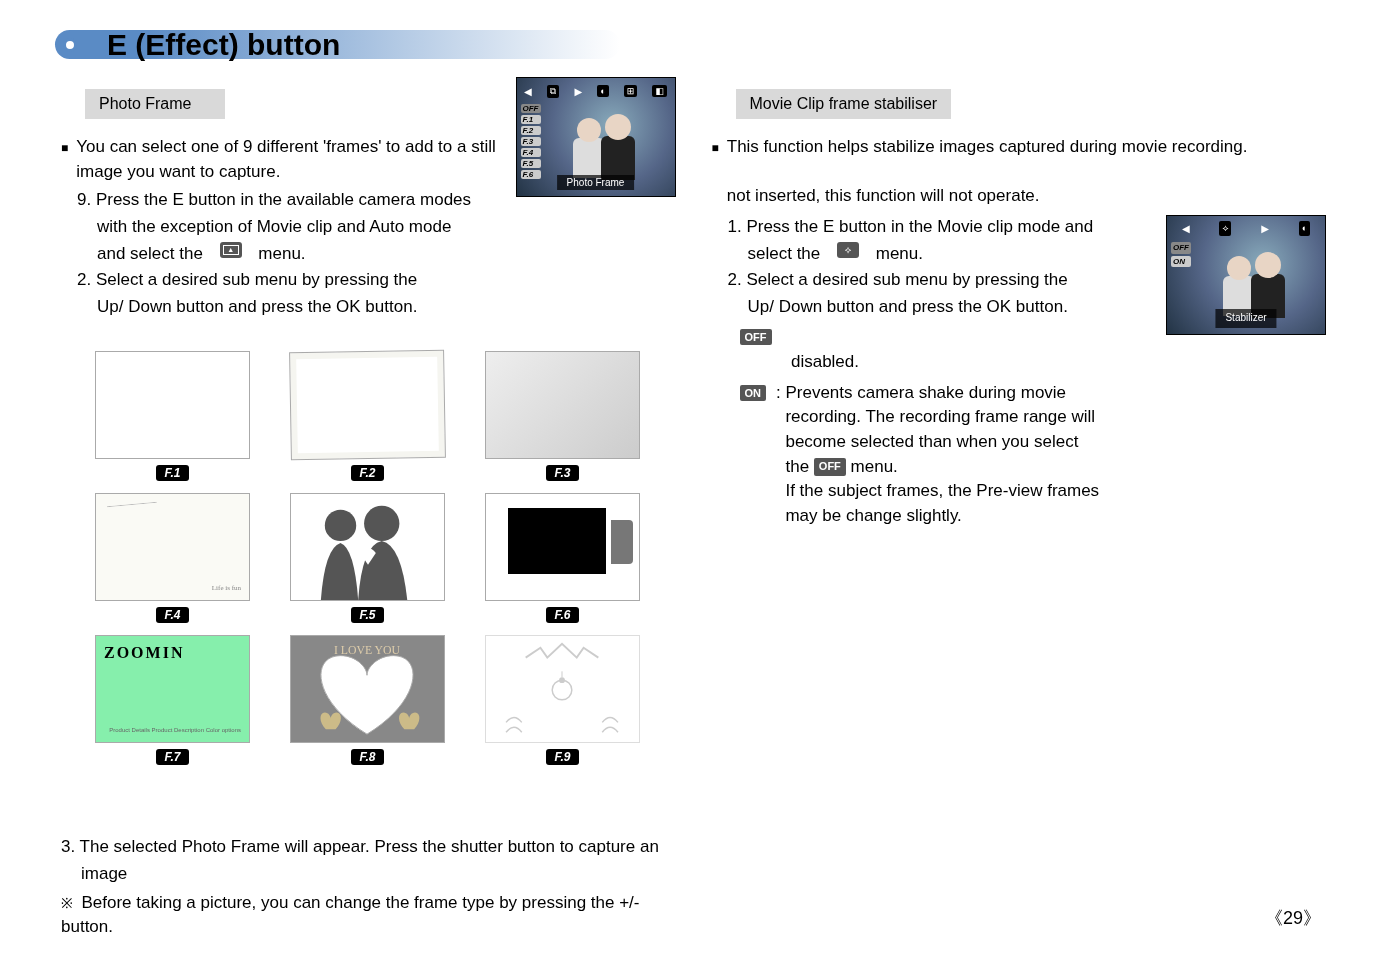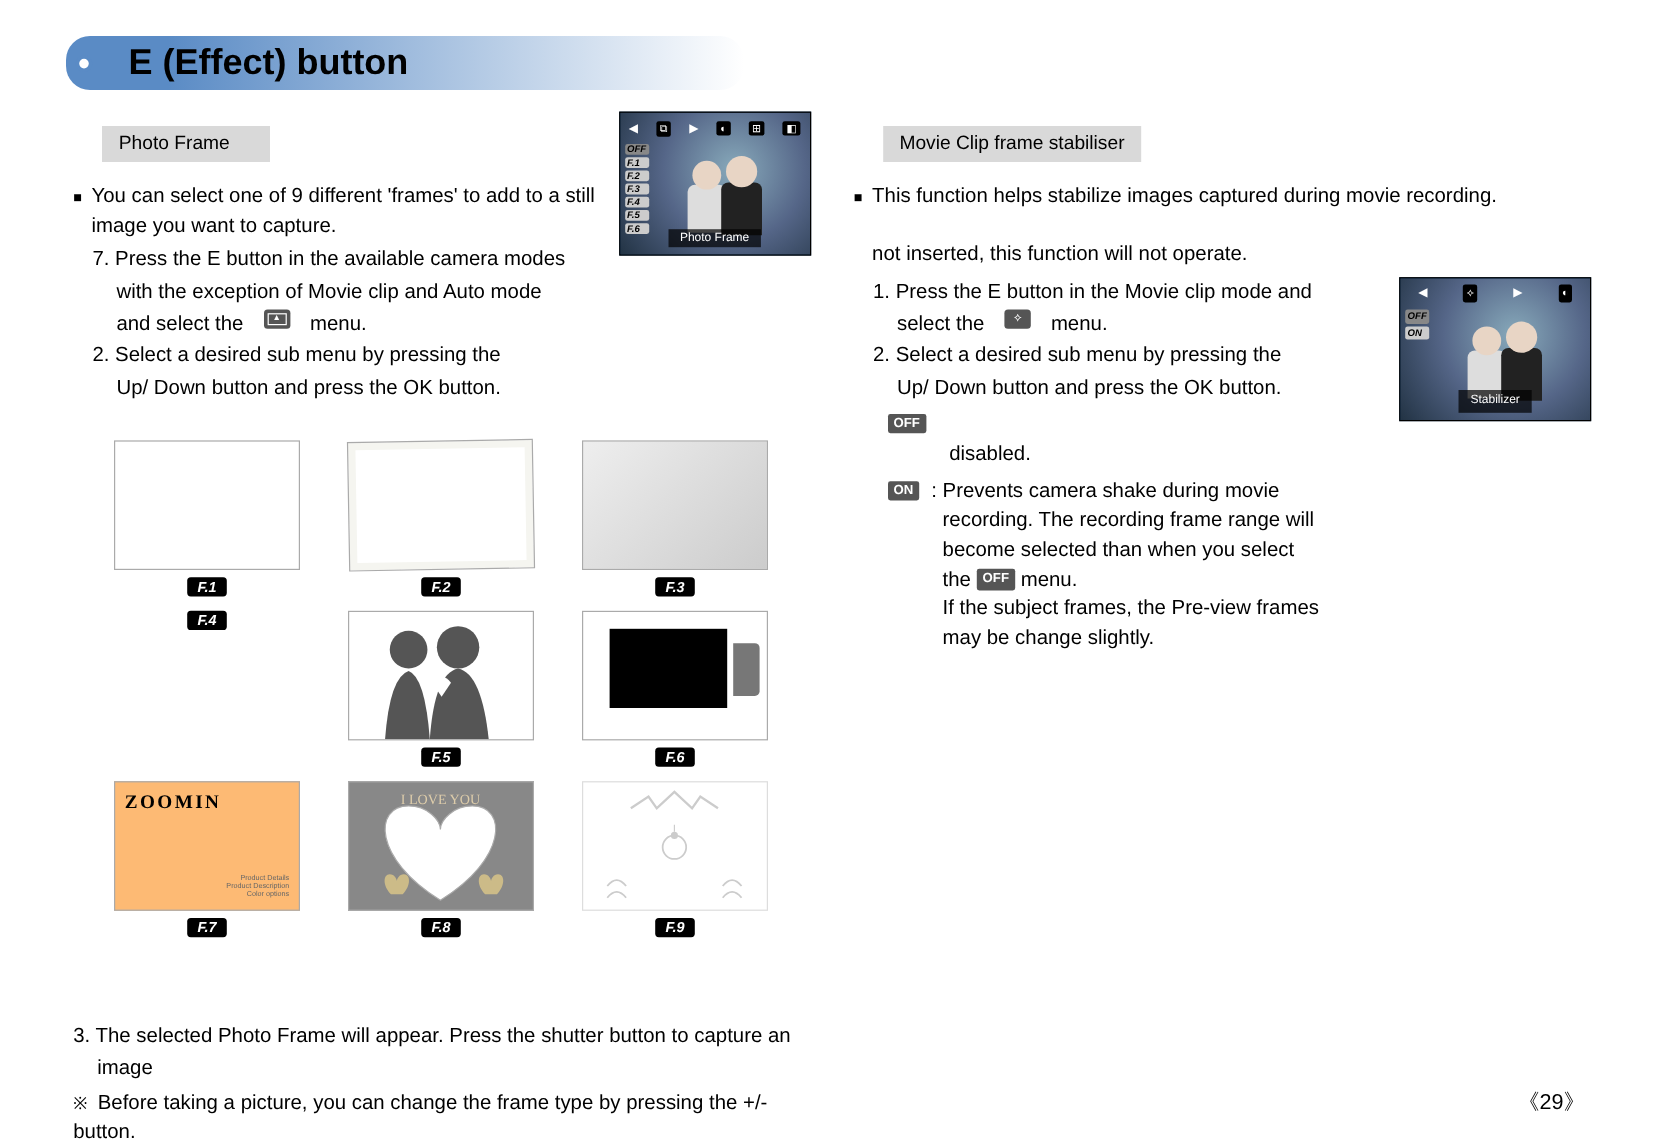--- a/index.html
+++ b/index.html
@@ -16,21 +16,21 @@
 .title-bar {
   display: flex;
   align-items: center;
   margin-bottom: 18px;
 }
 .title-pill {
   display: flex;
   align-items: center;
   background: linear-gradient(to right, #5a8bc5 0%, #5a8bc5 15%, #fff 100%);
   border-radius: 20px;
-  height: 45px;
+  height: 29px;
   padding-right: 280px;
   padding-left: 8px;
 }
 .title-dot {
   width: 14px; height: 14px; border-radius: 50%;
   border: 3px solid #5a8bc5; background: #fff; margin-right: 30px;
 }
 .title-text { font-size: 30px; font-weight: bold; color: #000; }
 
 .columns { display: flex; gap: 30px; }
@@ -97,21 +97,21 @@
 }
 .frame-box.f2 { background:#fff; box-shadow: inset 0 0 0 6px #f5f5f0; transform: rotate(-1deg); }
 .frame-box.f3 { background: linear-gradient(135deg,#eee,#ccc); }
 .frame-box.f4 { background:#fafaf5; }
 .frame-box.f4::after { content:""; position:absolute; left:12px; top:10px; width:50px; height:25px; border-top:1px solid #bbb; border-radius: 0 0 40px 40px / 0 0 20px 20px; transform:rotate(-5deg); }
 .frame-box.f5 { background:#fff; }
 .frame-box.f5 svg { width:100%; height:100%; }
 .frame-box.f6 { background:#fff; }
 .frame-box.f6::before { content:""; position:absolute; left:22px; top:14px; width:98px; height:66px; background:#000; }
 .frame-box.f6::after { content:""; position:absolute; right:6px; top:26px; width:22px; height:44px; background:#777; border-radius:0 4px 4px 0; }
-.frame-box.f7 { background:#fdba74; display:flex; flex-direction:row; justify-content:flex-start; padding:8px; }
+.frame-box.f7 { background:#86efac; display:flex; flex-direction:column; justify-content:space-between; padding:8px; }
 .frame-box.f7 .logo { font-family: Georgia, serif; font-weight:bold; font-size:16px; letter-spacing:2px; }
 .frame-box.f7 .lines { align-self:flex-end; text-align:right; font-size:6px; color:#666; line-height:1.2; margin-top:12px; }
 .frame-box.f8 { background:#888; }
 .frame-box.f8 svg { width:100%; height:100%; }
 .frame-box.f9 { background:#fff; border:1px solid #ddd; }
 .frame-box.f9 svg { width:100%; height:100%; }
 .f-label {
   background:#000; color:#fff; font-size:12px; font-style:italic; font-weight:bold;
   padding:1px 8px; border-radius:3px;
 }
@@ -190,21 +190,21 @@
       </div>
     </div>
 
     <div class="body-text">
       <div class="bullet-row">
         <span class="square-bullet">■</span>
         <span>You can select one of 9 different 'frames' to add to a still image you want to capture.</span>
       </div>
       <div class="step-list">
         <div class="step-row">
-            <span>7. Press the E button in the available camera modes</span>
+            <span>9. Press the E button in the available camera modes</span>
           </div>
         <div class="step-row step-indent">
             <span>with the exception of Movie clip and Auto mode</span>
           </div>
         <div class="step-row step-indent">
           <span>and select the</span>
           &nbsp;<span class="inline-icon frame"></span>&nbsp;
           <span>menu.</span>
         </div>
         <div class="step-row">
@@ -225,20 +225,23 @@
       </div>
       <div class="frame-cell">
         <div class="frame-box f2"></div>
         <span class="f-label">F.2</span>
       </div>
       <div class="frame-cell">
         <div class="frame-box f3"></div>
         <span class="f-label">F.3</span>
       </div>
       <div class="frame-cell">
+        <div class="frame-box f4">
+            <div class="f4-text">Life is fun</div>
+          </div>
         <span class="f-label">F.4</span>
       </div>
       <div class="frame-cell">
         <div class="frame-box f5">
           <svg viewBox="0 0 155 108">
             <circle cx="50" cy="32" r="16" fill="#555"></circle>
             <circle cx="92" cy="30" r="18" fill="#555"></circle>
             <path d="M30 108 Q34 55 50 50 Q64 55 68 108 Z" fill="#555"></path>
             <path d="M68 108 Q72 52 92 48 Q112 52 118 108 Z" fill="#555"></path>
             <path d="M70 60 Q78 50 86 60 L78 72 Z" fill="#fff"></path>

